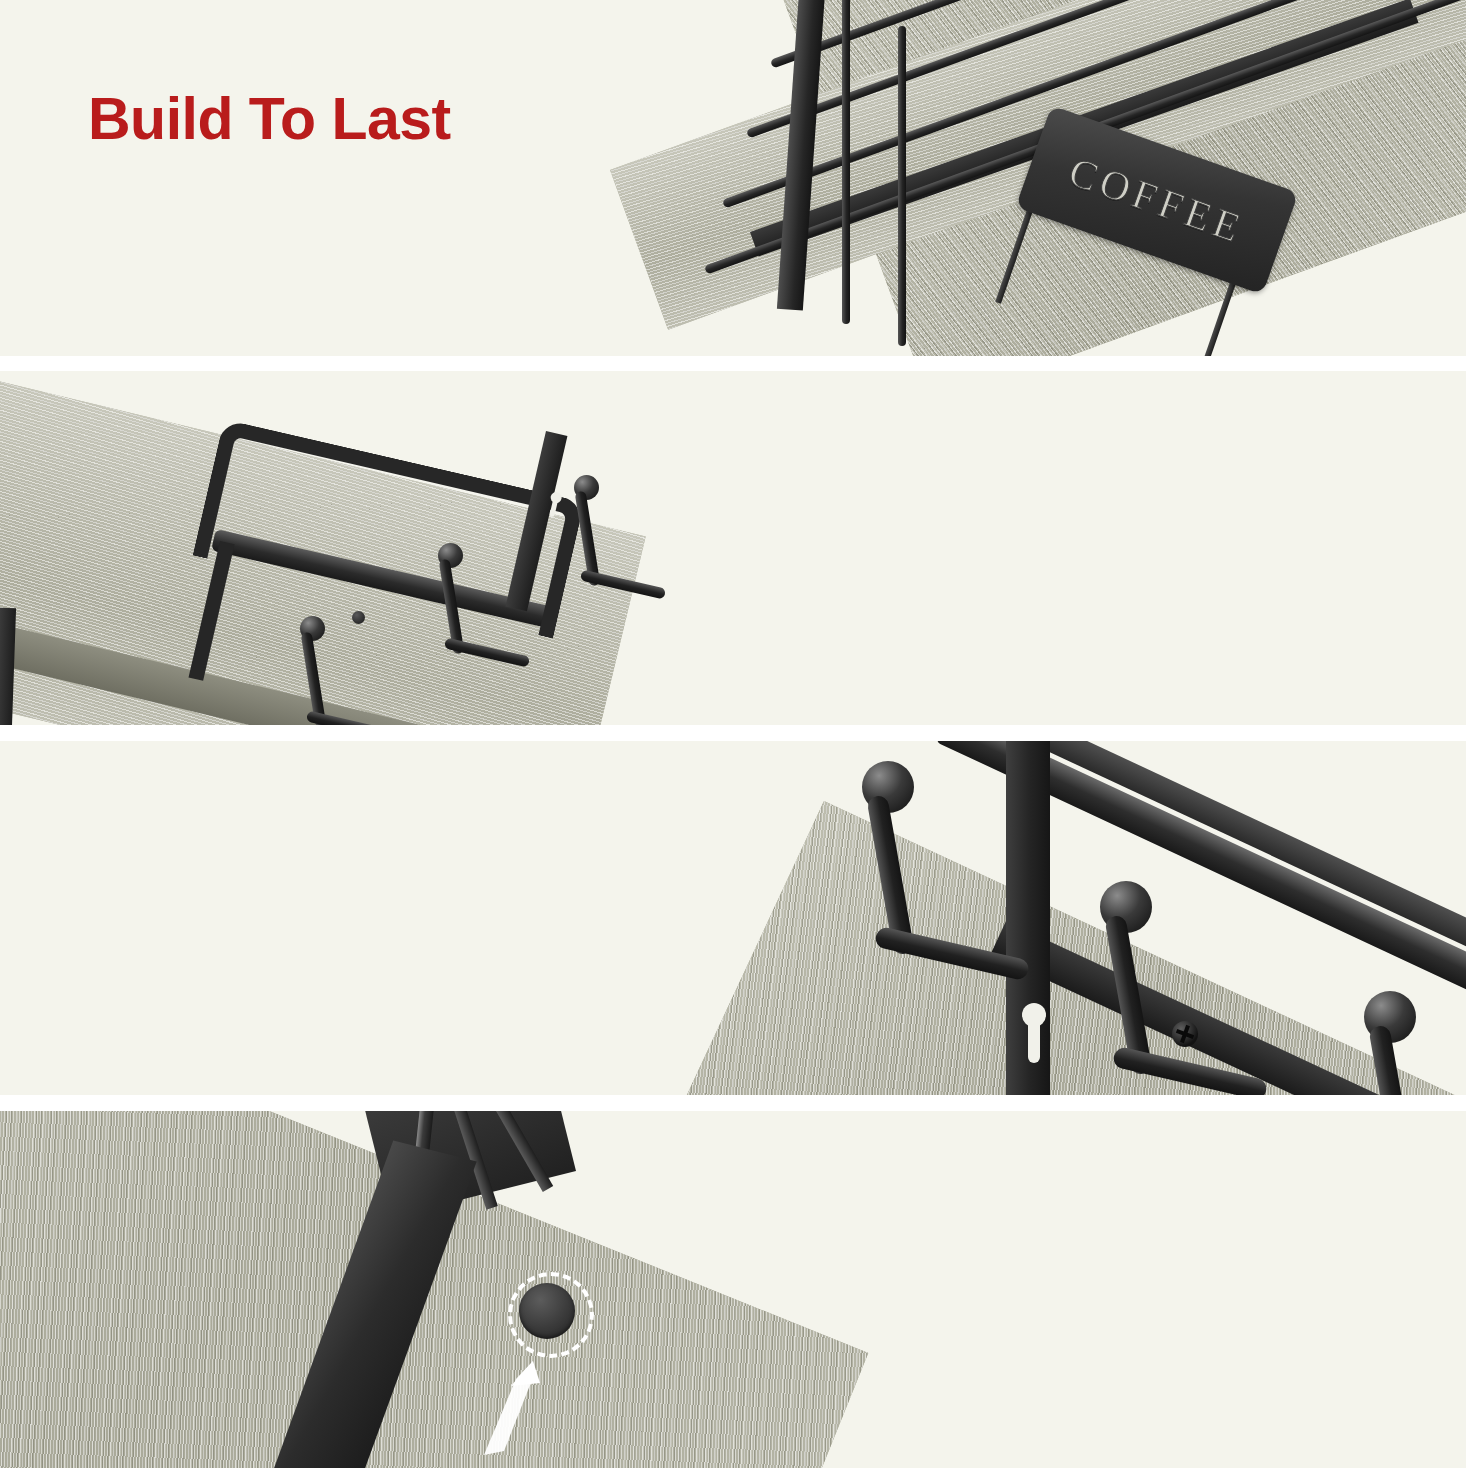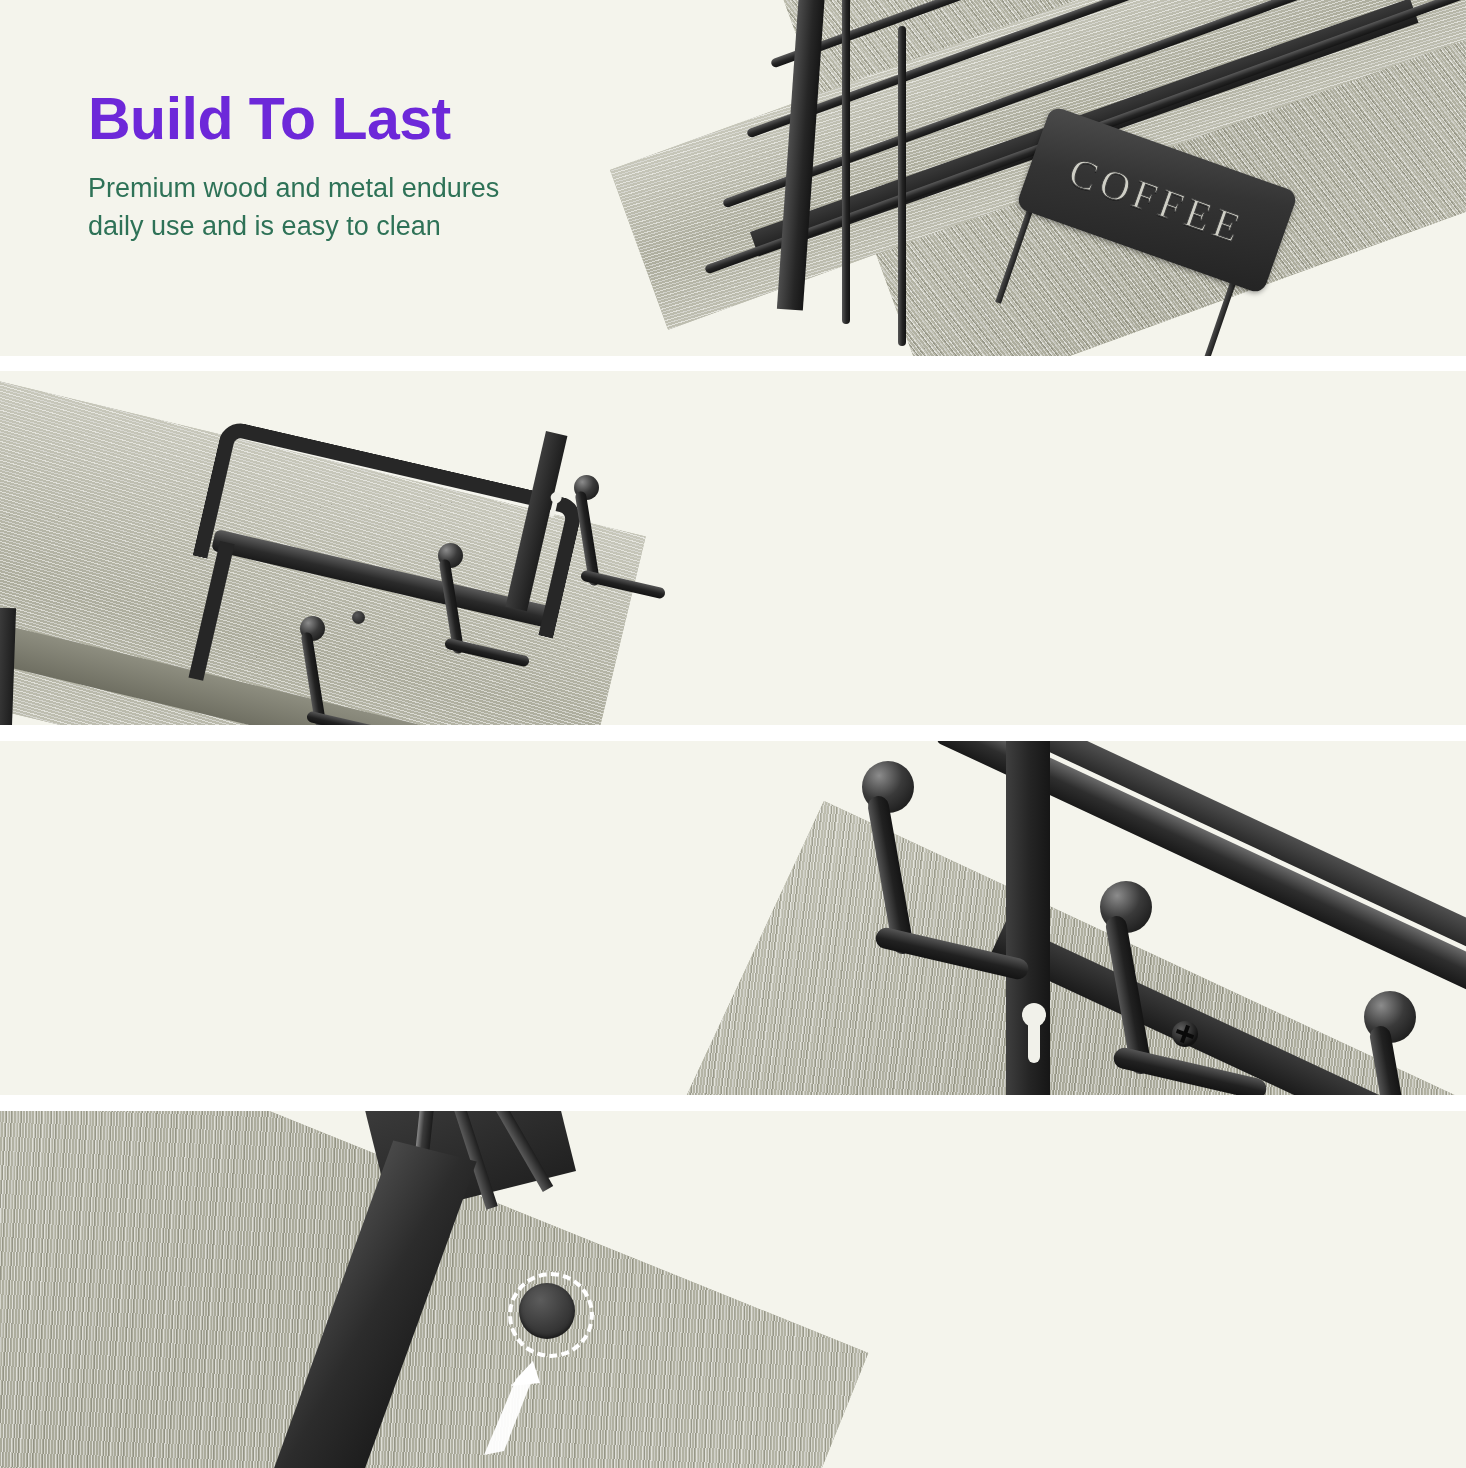--- a/index.html
+++ b/index.html
@@ -7,21 +7,21 @@
   .sheet{position:relative;width:1466px;height:1468px;background:#ffffff;}
 
   .panel{position:absolute;left:0;width:1466px;overflow:hidden;background:#F4F4EC;}
   #panel-1{top:0;height:356px;}
   #panel-2{top:371px;height:354px;}
   #panel-3{top:741px;height:354px;}
   #panel-4{top:1111px;height:357px;}
 
   .copy{position:absolute;z-index:40;}
   .copy h2{margin:0;font-family:"Liberation Sans",sans-serif;font-weight:bold;
-    color:#6d28d9;letter-spacing:-0.5px;line-height:1.0;}
+    color:#b91c1c;letter-spacing:-0.5px;line-height:1.0;}
   .copy p{margin:0;color:#2E7257;line-height:1.42;font-weight:400;}
 
   #copy-1{left:88px;top:90px;text-align:left;}
   #copy-1 h2{font-size:59px;}
   #copy-1 p{margin-top:20px;font-size:27px;max-width:520px;}
 
   .photo{position:absolute;top:0;height:100%;}
 
   
   .wood{
@@ -180,24 +180,20 @@
       <div class="p1-stem" style="left:246px;top:118px;height:190px;transform:rotate(19deg);"></div>
       <div class="p1-stem" style="left:452px;top:182px;height:190px;transform:rotate(19deg);"></div>
 
       <div id="p1-sign">
         <span id="p1-sign-text">COFFEE</span>
       </div>
     </div>
 
     <div class="copy" id="copy-1">
       <h2>Build To Last</h2>
-      <p>
-        <span>Premium wood and metal endures</span><br>
-        <span>daily use and is easy to clean</span>
-      </p>
     </div>
   </section>
 
   <section class="panel" id="panel-2">
 
     <div class="photo" id="photo-2">
       <div class="wood-h" id="p2-top"></div>
       <div id="p2-edge"></div>
       <div id="p2-legleft"></div>
 

